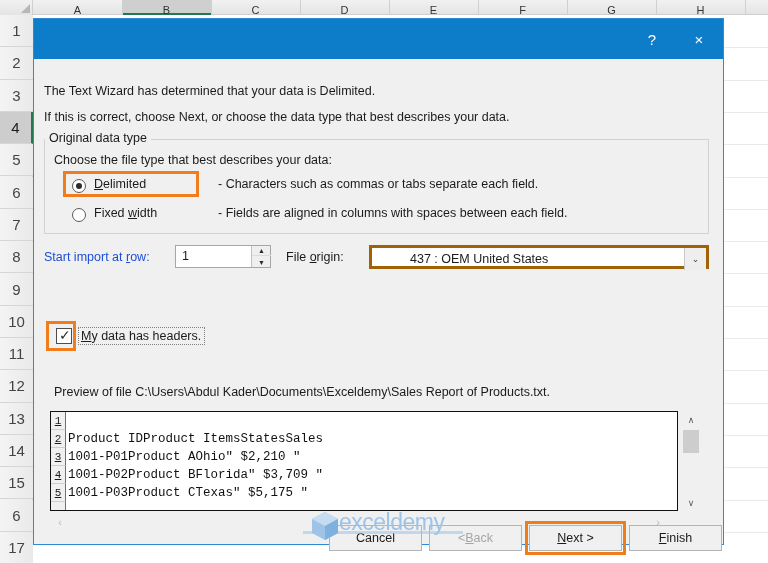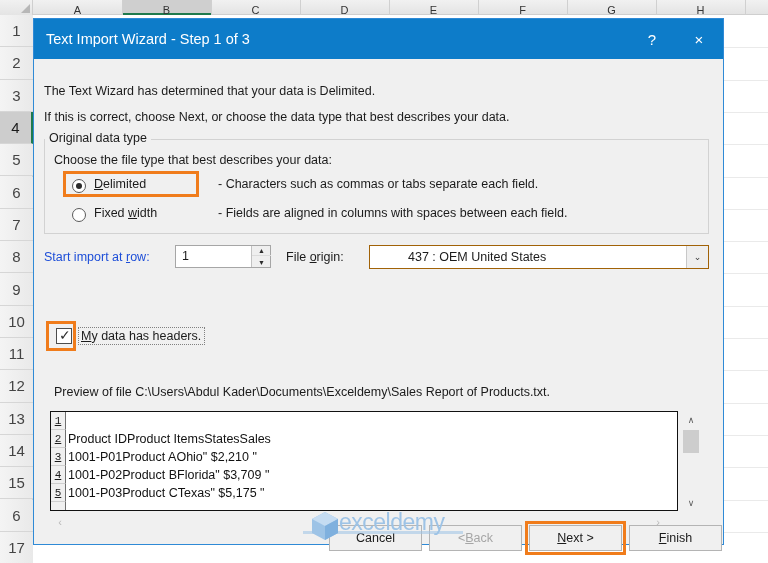--- a/index.html
+++ b/index.html
@@ -179,21 +179,21 @@
   .spin-b.up { top: 0; border-bottom: 1px solid #dcdcdc; }
   .spin-b.down { top: 11px; }
 
   #origin-label {
     position: absolute; left: 252px; top: 191px;
     font-size: 12.5px; color: #1b1b1b; white-space: nowrap;
   }
   #origin-combo {
     position: absolute; left: 335px; top: 186px;
     width: 340px; height: 24px;
-    background: #ffffff; border: 1px solid #a16207;
+    background: #ffffff; border: 3px solid #a16207;
   }
   #origin-value {
     position: absolute; left: 38px; top: 4px;
     font-size: 12.5px; color: #1b1b1b; white-space: nowrap;
   }
   #origin-arrow {
     position: absolute; right: 0; top: 0; width: 22px; height: 22px;
     background: #eeeeee; border-left: 1px solid #c8c8c8;
     display: flex; align-items: center; justify-content: center;
     font-size: 9px; color: #3a3a3a;
@@ -242,21 +242,21 @@
   .pv-num {
     width: 15px; min-width: 15px; height: 18px;
     background: #f0f0f0; border-right: 1px solid #6f6f6f;
     border-bottom: 1px solid #cfcfcf;
     font-family: "Liberation Mono", monospace;
     font-size: 11px; color: #1b1b1b;
     display: flex; align-items: center; justify-content: center;
   }
   .pv-num u { text-decoration: underline; }
   .pv-text {
-    font-family: Liberation Sans, sans-serif;
+    font-family: Liberation Mono, monospace;
     font-size: 12.5px; color: #111111;
     white-space: pre; padding-left: 2px; letter-spacing: 0px;
   }
 
   #pv-vscroll {
     position: absolute; left: 632px; top: 0; width: 18px; height: 100px;
     background: #f0f0f0;
   }
   .vs-arrow {
     position: absolute; left: 0; width: 18px; height: 17px;
@@ -416,21 +416,20 @@
     </div>
     <div class="grid-row-line" style="top: 531.8px;"></div>
     <div class="row-cell" style="top: 531.8px; height: 32.3px;">
       <span>17</span>
     </div>
   </div>
 
 <div id="dialog">
 
   <div id="titlebar">
-    <div id="dlg-title">Text Import Wizard - Step 1 of 3</div>
     <div id="title-btns">
       <div class="tbtn">?</div>
       <div class="tbtn close">×</div>
     </div>
   </div>
 
   <div id="dlg-body">
 
     <div class="intro" id="intro1">The Text Wizard has determined that your data is Delimited.</div>
     <div class="intro" id="intro2">If this is correct, choose Next, or choose the data type that best describes your data.</div>

